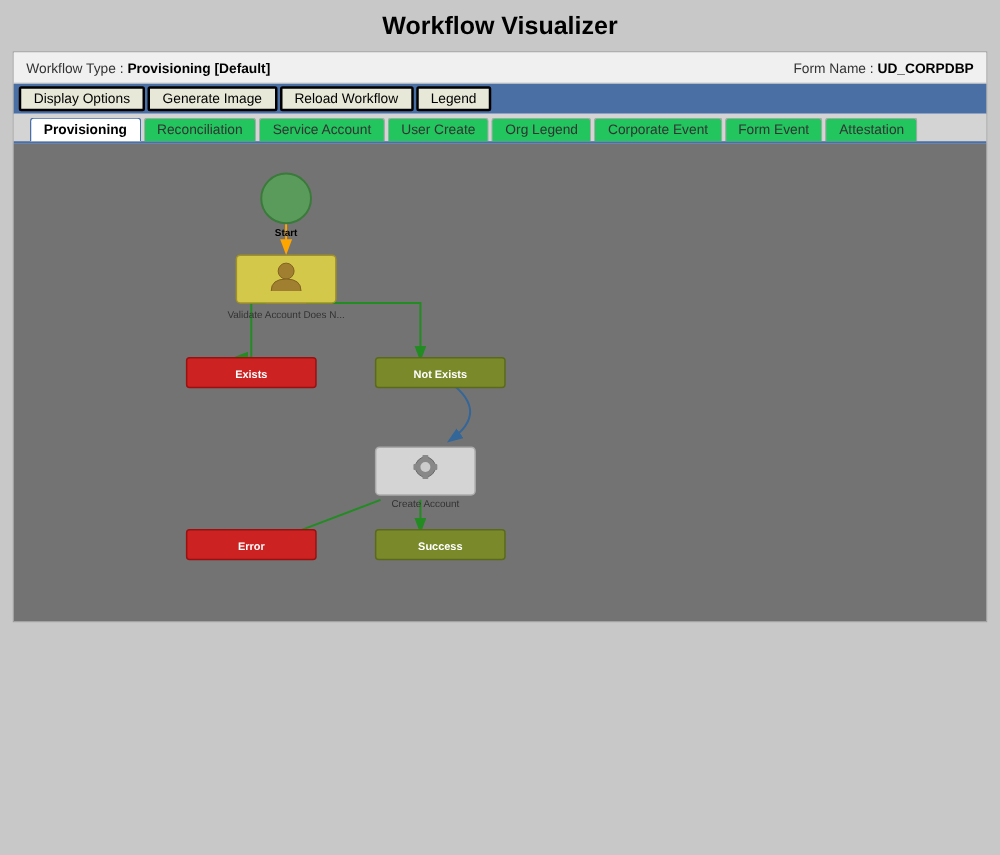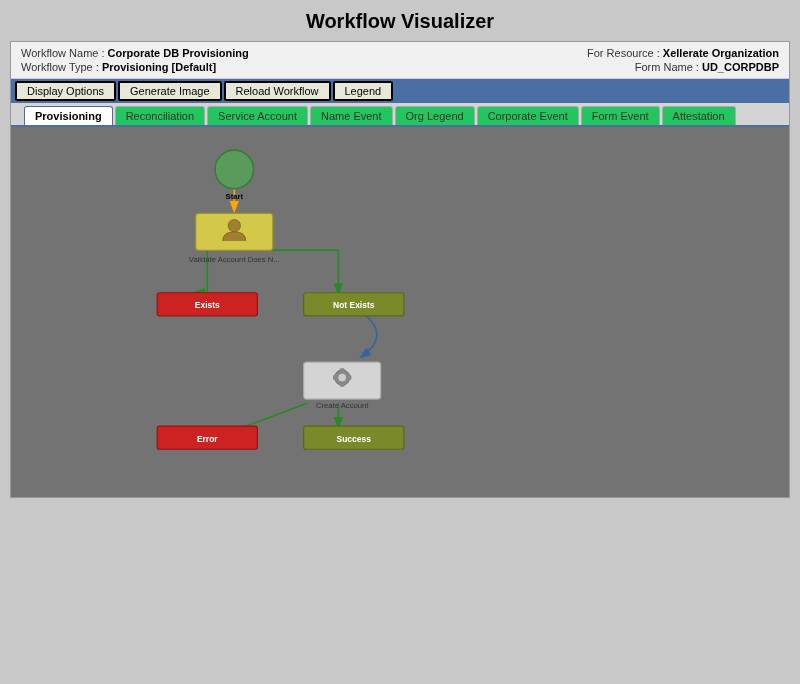--- a/index.html
+++ b/index.html
@@ -34,30 +34,20 @@
   </style>
 </head>
 <body>
 
 <div class="page-wrapper">
   <div class="page-title">Workflow Visualizer</div>
 
   <div class="main-panel">
 
     <div class="info-bar">
-      <div class="info-row">
-        <span>
-          <span class="info-label">Workflow Name :</span>
-          <span class="info-value">Corporate DB Provisioning</span>
-        </span>
-        <span class="info-right">
-          <span class="info-label">For Resource :</span>
-          <span class="info-value">Xellerate Organization</span>
-        </span>
-      </div>
       <div class="info-row" style="margin-top:2px;gap:24px;">
         <span>
           <span class="info-label">Workflow Type :</span>
           <span class="info-value">Provisioning [Default]</span>
         </span>
         <span class="info-right">
           <span class="info-label">Form Name :</span>
           <span class="info-value">UD_CORPDBP</span>
         </span>
       </div>
@@ -67,21 +57,21 @@
       <button class="toolbar-btn">Display Options</button>
       <button class="toolbar-btn">Generate Image</button>
       <button class="toolbar-btn">Reload Workflow</button>
       <button class="toolbar-btn">Legend</button>
     </div>
 
     <div class="tabs-row">
       <div class="tab active">Provisioning</div>
       <div class="tab">Reconciliation</div>
       <div class="tab">Service Account</div>
-      <div class="tab">Name Event</div>
+      <div class="tab">User Create</div>
       <div class="tab">Org Legend</div>
       <div class="tab">Corporate Event</div>
       <div class="tab">Form Event</div>
       <div class="tab">Attestation</div>
     </div>
 
     <div class="workflow-canvas">
       <svg class="workflow-svg" viewBox="0 0 760 480" xmlns="http://www.w3.org/2000/svg">
 
         <defs>

